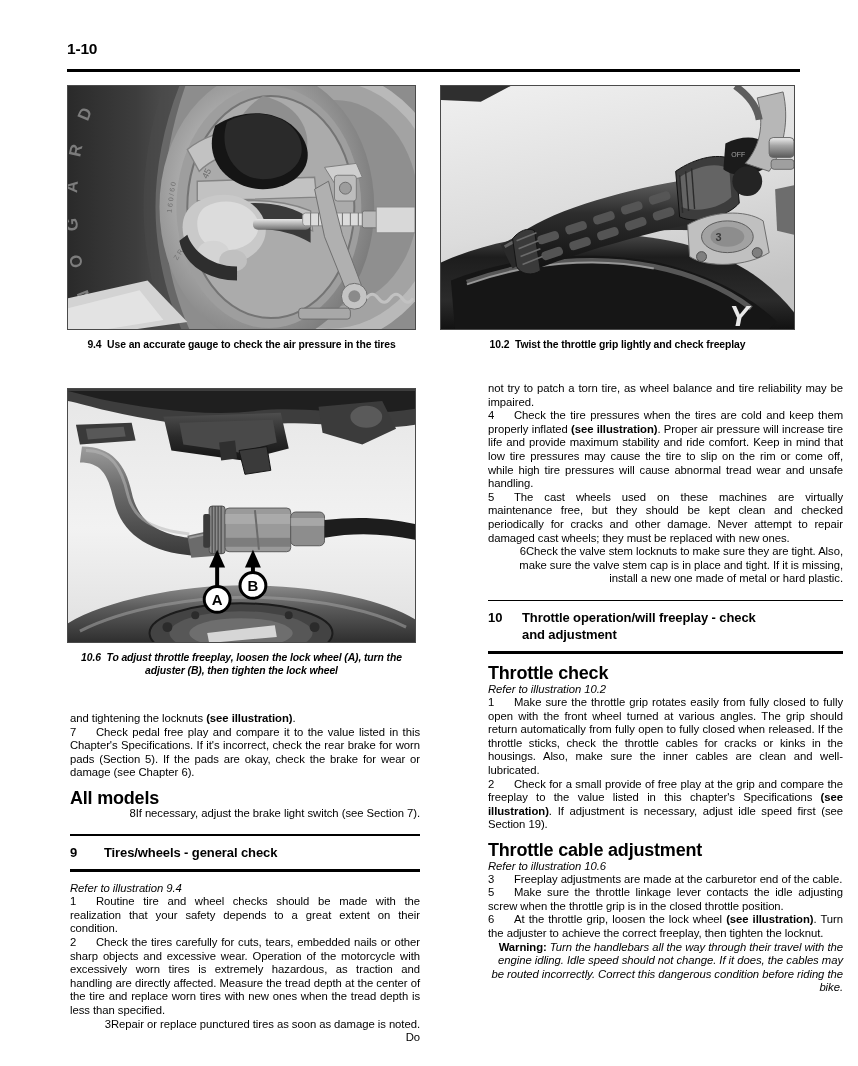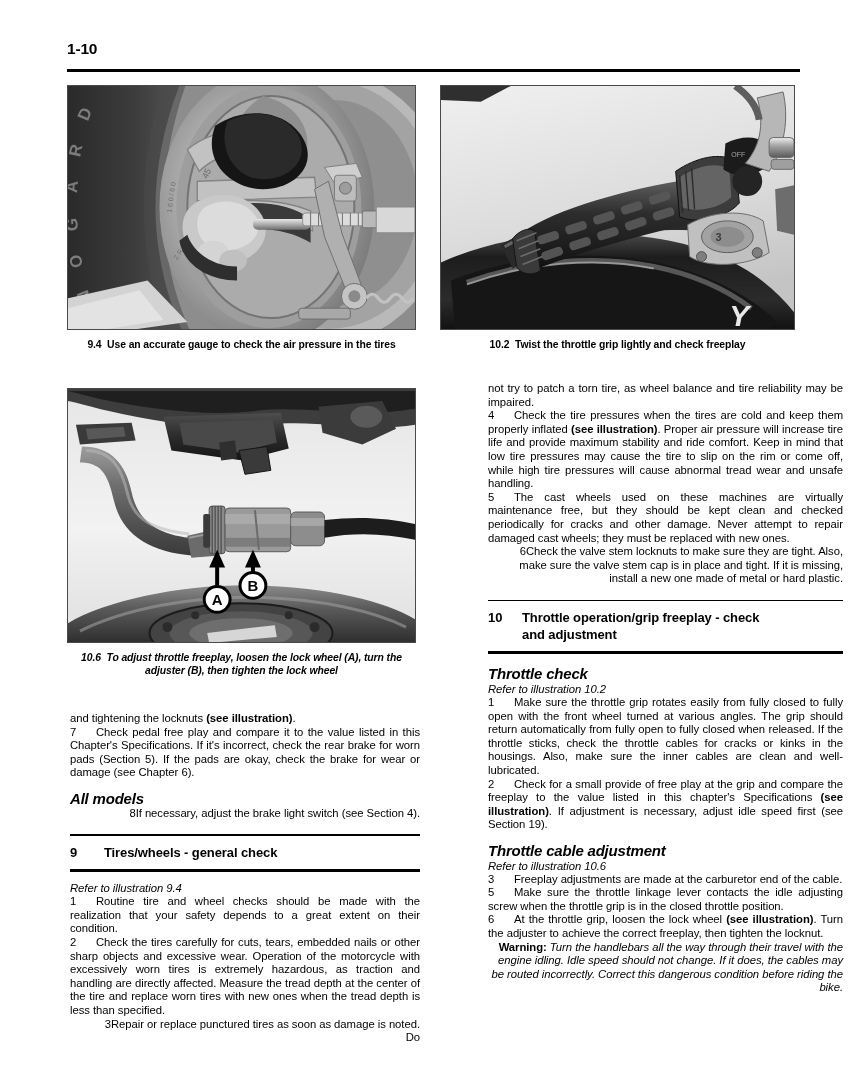--- a/index.html
+++ b/index.html
@@ -119,23 +119,22 @@
 
   .refline {
     margin: 0;
     font-style: italic;
     font-size: 11.3px;
     line-height: 14px;
   }
 
   
   .subhead {
-    font-size: 15px;
+    font-size: 18px;
     font-weight: bold;
-    font-style: italic;
     margin: 12px 0 1px 0;
     letter-spacing: -0.2px;
   }
   .subhead.tight { margin-top: 13px; }
 
   
   .sec {
     margin: 14px 0 0 0;
   }
   .sec .rule-top {
@@ -502,21 +501,21 @@
   </div>
 
   <div class="col" id="col-left">
 
     <p class="body"><span>and tightening the locknuts </span><span class="b">(see illustration)</span><span>.</span></p>
 
     <p class="body"><span class="step">7</span><span>Check pedal free play and compare it to the value listed in this Chapter's Specifications. If it's incorrect, check the rear brake for worn pads (Section 5). If the pads are okay, check the brake for wear or damage (see Chapter 6).</span></p>
 
     <div class="subhead">All models</div>
 
-    <p class="body last"><span class="step">8</span><span>If necessary, adjust the brake light switch (see Section 4).</span></p>
+    <p class="body last"><span class="step">8</span><span>If necessary, adjust the brake light switch (see Section 7).</span></p>
 
     <div class="sec">
       <div class="rule-top"></div>
       <div class="sec-row">
         <div class="sec-num">9</div>
         <div class="sec-title">Tires/wheels - general check</div>
       </div>
       <div class="rule-bot"></div>
     </div>
 
@@ -540,21 +539,21 @@
 
     <p class="body"><span class="step">5</span><span>The cast wheels used on these machines are virtually maintenance free, but they should be kept clean and checked periodically for cracks and other damage. Never attempt to repair damaged cast wheels; they must be replaced with new ones.</span></p>
 
     <p class="body last"><span class="step">6</span><span>Check the valve stem locknuts to make sure they are tight. Also, make sure the valve stem cap is in place and tight. If it is missing, install a new one made of metal or hard plastic.</span></p>
 
     <div class="sec">
       <div class="rule-top"></div>
       <div class="sec-row">
         <div class="sec-num">10</div>
         <div class="sec-title">
-          <span>Throttle operation/grip freeplay - check</span><br>
+          <span>Throttle operation/will freeplay - check</span><br>
           <span>and adjustment</span>
         </div>
       </div>
       <div class="rule-bot"></div>
     </div>
 
     <div class="subhead tight">Throttle check</div>
     <p class="refline">Refer to illustration 10.2</p>
 
     <p class="body"><span class="step">1</span><span>Make sure the throttle grip rotates easily from fully closed to fully open with the front wheel turned at various angles. The grip should return automatically from fully open to fully closed when released. If the throttle sticks, check the throttle cables for cracks or kinks in the housings. Also, make sure the inner cables are clean and well-lubricated.</span></p>

